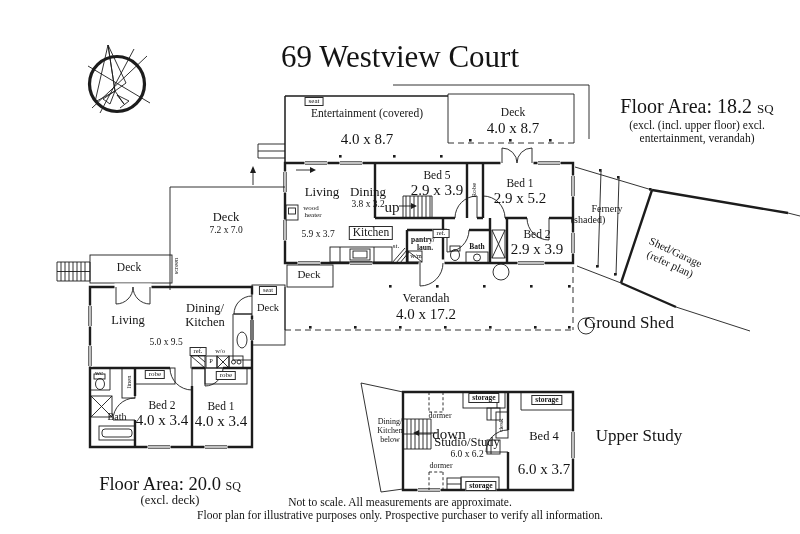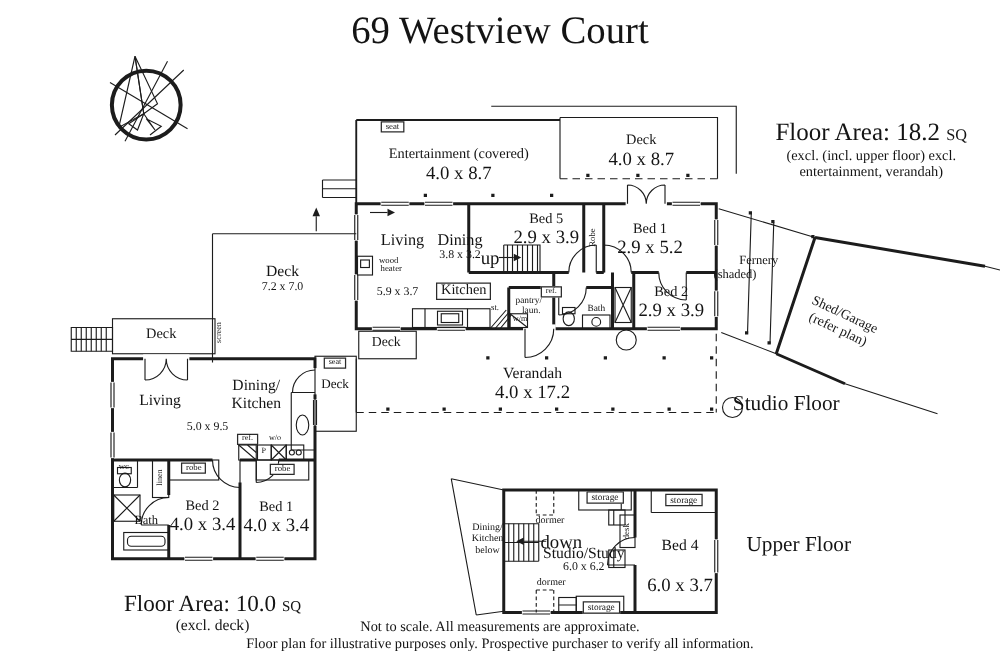--- a/index.html
+++ b/index.html
@@ -12,25 +12,25 @@
   .t{stroke-width:0.9px;}           
   .d{stroke-width:0.9px;stroke-dasharray:6,4;}
   .dd{stroke-width:0.9px;stroke-dasharray:3,2.2;}
   .wh{stroke:#fff;fill:#fff;}
   .p{fill:#1c1c1c;stroke:none;}
   .ah{fill:#1c1c1c;stroke:none;}    
   .lbl{position:absolute;transform:translateX(-50%);text-align:center;line-height:1.04;
        white-space:nowrap;color:#141414;}
   .rot{transform:translate(-50%,-50%) rotate(-90deg);}
   .boxed{border:0.9px solid #2b2b2b;background:#fff;padding:0 3px;}
-  .s6{font-size:6.5px;} .s7{font-size:7px;} .s75{font-size:7.5px;} .s8{font-size:8px;}
+  .s6{font-size:6.5px;} .s7{font-size:7px;} .s75{font-size:7.5px;font-weight:bold;} .s8{font-size:8px;}
   .s9{font-size:15px;} .s95{font-size:9.5px;text-align:center;} .s10{font-size:10px;} .s105{font-size:10.5px;}
   .s11{font-size:11px;} .s115{font-size:11.5px;} .s12{font-size:12.5px;} .s13{font-size:13px;}
   .s17{font-size:17px;} .s185{font-size:18.5px;} .s20{font-size:20px;} .s21{font-size:20.5px;}
-  .s31{font-size:31px;}
+  .s31{font-size:31px;margin-top:33px;}
   .unit{font-size:13px;text-transform:uppercase;}
   .unit2{font-size:12px;text-transform:uppercase;}
   #shedlbl{position:absolute;left:673px;top:258px;transform:translate(-50%,-50%) rotate(25deg);
        text-align:center;line-height:1.15;font-size:11px;}
 </style>
 </head>
 <body>
 
 <div id="plan">
 
@@ -253,21 +253,21 @@
 
 <div class="lbl s31" style="left:400px;top:8px">69 Westview Court</div>
 
 <div class="lbl s20" style="left:697px;top:96px">
   <span>Floor Area: 18.2</span>
   <span class="unit">sq</span>
 </div>
 <div class="lbl s115" style="left:697px;top:120px">(excl. (incl. upper floor) excl.</div>
 <div class="lbl s115" style="left:697px;top:133px">entertainment, verandah)</div>
 
-<div class="lbl s115" style="left:367px;top:118px">Entertainment (covered)</div>
+<div class="lbl s115" style="left:367px;top:108px">Entertainment (covered)</div>
 <div class="lbl s9" style="left:367px;top:132px">4.0 x 8.7</div>
 <div class="lbl s115" style="left:513px;top:107px">Deck</div>
 <div class="lbl s9" style="left:513px;top:121px">4.0 x 8.7</div>
 <div class="lbl s7 boxed" style="left:314px;top:97px">seat</div>
 
 <div class="lbl s13" style="left:322px;top:185px">Living</div>
 <div class="lbl s13" style="left:368px;top:185px">Dining</div>
 <div class="lbl s95" style="left:368px;top:200px">3.8 x 3.2</div>
 <div class="lbl s9" style="left:392px;top:200px">up</div>
 <div class="lbl s7" style="left:311px;top:205px">wood</div>
@@ -290,21 +290,21 @@
 <div class="lbl s9" style="left:537px;top:242px">2.9 x 3.9</div>
 
 <div class="lbl s12" style="left:226px;top:211px">Deck</div>
 <div class="lbl s95" style="left:226px;top:226px">7.2 x 7.0</div>
 <div class="lbl s115" style="left:129px;top:262px">Deck</div>
 <div class="lbl s6 rot" style="left:176px;top:266px">screen</div>
 <div class="lbl s11" style="left:309px;top:269px">Deck</div>
 
 <div class="lbl s12" style="left:426px;top:292px">Verandah</div>
 <div class="lbl s9" style="left:426px;top:307px">4.0 x 17.2</div>
-<div class="lbl s17" style="left:629px;top:314px">Studio Floor</div>
+<div class="lbl s17" style="left:629px;top:314px">Ground Shed</div>
 
 <div class="lbl s10" style="left:607px;top:204px">Fernery</div>
 <div class="lbl s10" style="left:588px;top:215px">(shaded)</div>
 <div id="shedlbl">
   <div>Shed/Garage</div>
   <div>(refer plan)</div>
 </div>
 
 <div class="lbl s12" style="left:128px;top:314px">Living</div>
 <div class="lbl s12" style="left:205px;top:302px">Dining/</div>
@@ -319,37 +319,37 @@
 <div class="lbl s7 boxed" style="left:226px;top:371px">robe</div>
 <div class="lbl s115" style="left:162px;top:400px">Bed 2</div>
 <div class="lbl s9" style="left:162px;top:413px">4.0 x 3.4</div>
 <div class="lbl s115" style="left:221px;top:401px">Bed 1</div>
 <div class="lbl s9" style="left:221px;top:414px">4.0 x 3.4</div>
 <div class="lbl s10" style="left:117px;top:412px">Bath</div>
 <div class="lbl s105" style="left:268px;top:303px">Deck</div>
 <div class="lbl s6 boxed" style="left:268px;top:286px">seat</div>
 
 <div class="lbl s185" style="left:170px;top:475px">
-  <span>Floor Area: 10.0</span>
+  <span>Floor Area: 20.0</span>
   <span class="unit2">sq</span>
 </div>
 <div class="lbl s12" style="left:170px;top:494px">(excl. deck)</div>
 
 <div class="lbl s8" style="left:390px;top:418px">Dining/</div>
 <div class="lbl s8" style="left:390px;top:427px">Kitchen</div>
 <div class="lbl s8" style="left:390px;top:436px">below</div>
 <div class="lbl s8" style="left:440px;top:412px">dormer</div>
 <div class="lbl s9" style="left:449px;top:427px">down</div>
 <div class="lbl s75 boxed" style="left:484px;top:393px">storage</div>
 <div class="lbl s75 boxed" style="left:547px;top:395px">storage</div>
 <div class="lbl s75 boxed" style="left:481px;top:481px">storage</div>
 <div class="lbl s7 rot" style="left:502px;top:425px">desk</div>
 <div class="lbl s12" style="left:467px;top:436px">Studio/Study</div>
 <div class="lbl s95" style="left:467px;top:450px">6.0 x 6.2</div>
 <div class="lbl s12" style="left:544px;top:430px">Bed 4</div>
 <div class="lbl s9" style="left:544px;top:462px">6.0 x 3.7</div>
 <div class="lbl s8" style="left:441px;top:462px">dormer</div>
-<div class="lbl s17" style="left:639px;top:427px">Upper Floor</div>
+<div class="lbl s17" style="left:639px;top:427px">Upper Study</div>
 
 <div class="lbl s115" style="left:400px;top:510px">Floor plan for illustrative purposes only. Prospective purchaser to verify all information.</div>
 <div class="lbl s115" style="left:400px;top:497px">Not to scale. All measurements are approximate.</div>
 
 </div>
 
 </body></html>

